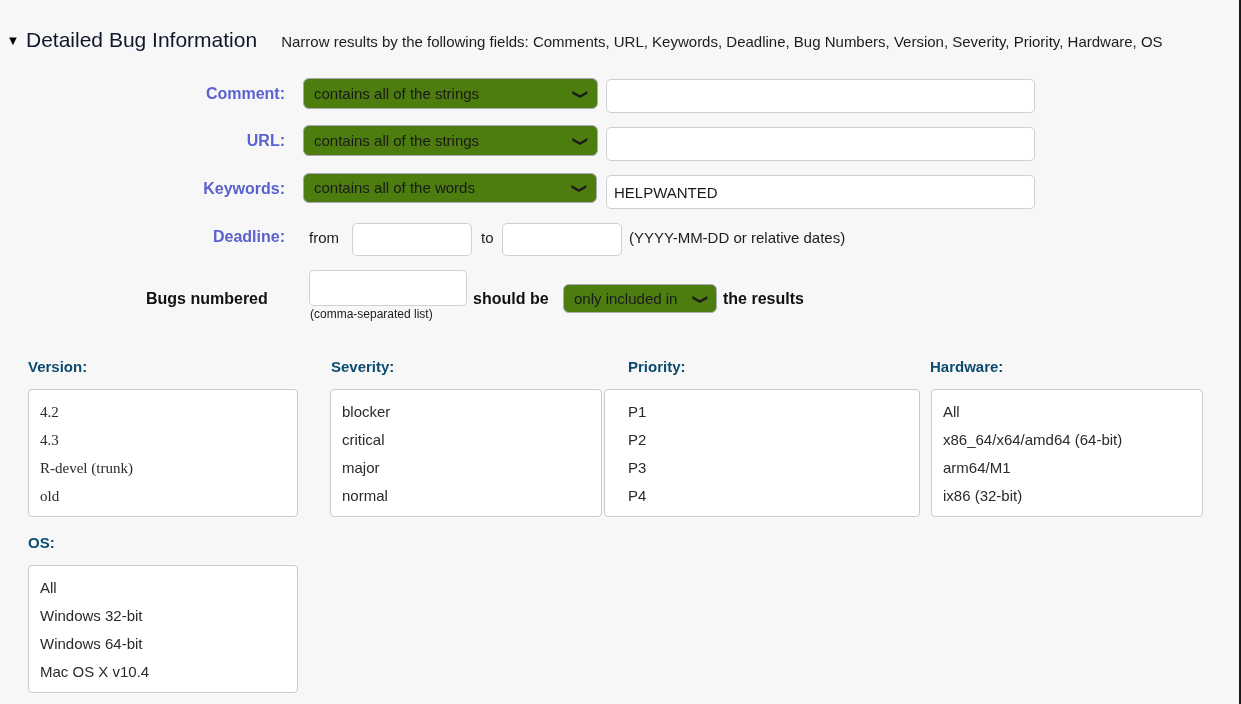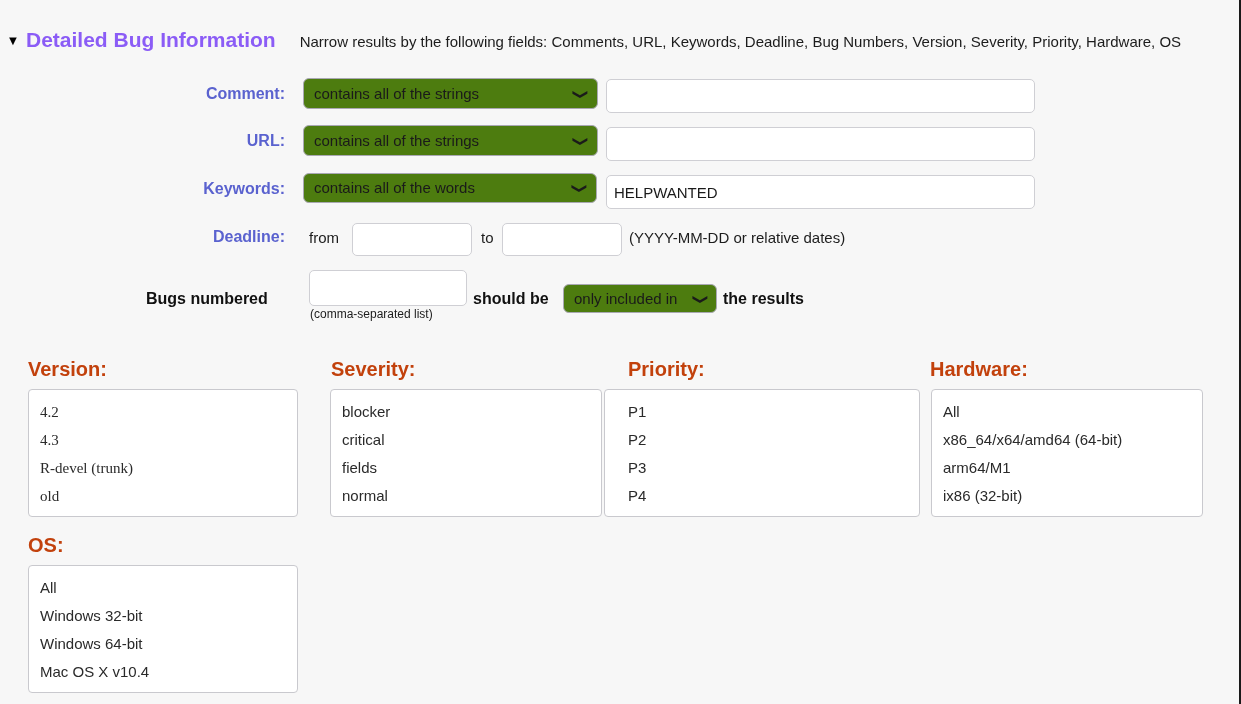--- a/index.html
+++ b/index.html
@@ -33,23 +33,23 @@
     width: 26px;
     text-align: center;
     font-size: 13px;
     line-height: 1;
     color: #000000;
     position: relative;
     top: -2px;
     user-select: none;
   }
   .section-title {
-    color: #8b5cf6;
+    color: #0f172a;
     font-size: 21px;
-    font-weight: bold;
+    font-weight: normal;
     white-space: nowrap;
     letter-spacing: 0px;
   }
   .section-desc {
     color: #1c1c1c;
     font-size: 15px;
     white-space: nowrap;
     margin-left: 24px;
     overflow: hidden;
   }
@@ -116,22 +116,22 @@
   .hint-text {
     position: absolute;
     color: #1c1c1c;
     font-size: 12px;
     white-space: nowrap;
   }
 
   
   .list-label {
     position: absolute;
-    color: #c2410c;
-    font-size: 20px;
+    color: #0c4a6e;
+    font-size: 15px;
     font-weight: bold;
     white-space: nowrap;
   }
   .listbox {
     position: absolute;
     background: #ffffff;
     border: 1px solid #c9c9ce;
     border-radius: 4px;
     box-sizing: border-box;
     padding: 8px 0 0 0;
@@ -207,21 +207,21 @@
   <div class="opt">4.2</div>
   <div class="opt">4.3</div>
   <div class="opt">R-devel (trunk)</div>
   <div class="opt">old</div>
 </div>
 
 <div class="list-label" style="left:331px; top:358px;">Severity:</div>
 <div class="listbox" style="left:330px; top:389px; width:272px; height:128px;">
   <div class="opt">blocker</div>
   <div class="opt">critical</div>
-  <div class="opt">fields</div>
+  <div class="opt">major</div>
   <div class="opt">normal</div>
 </div>
 
 <div class="list-label" style="left:628px; top:358px;">Priority:</div>
 <div class="listbox" style="left:604px; top:389px; width:316px; height:128px;padding-left:12px;">
   <div class="opt">P1</div>
   <div class="opt">P2</div>
   <div class="opt">P3</div>
   <div class="opt">P4</div>
 </div>

